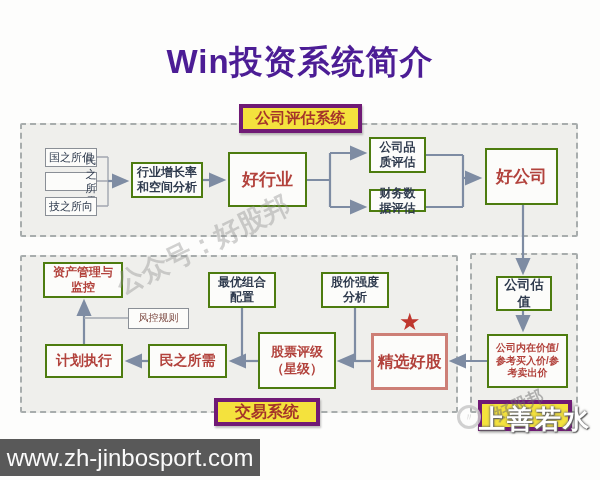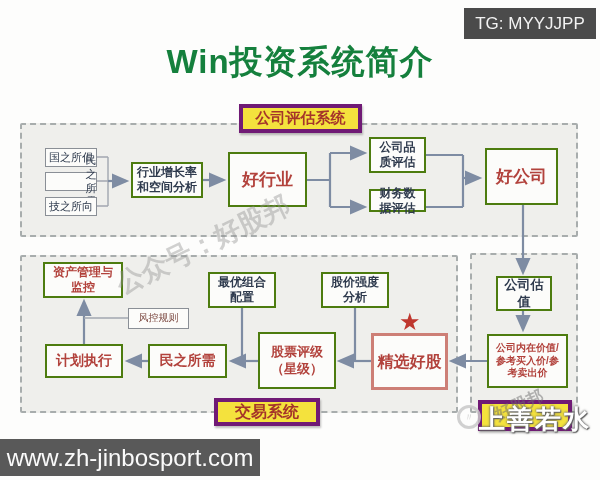--- a/index.html
+++ b/index.html
@@ -22,41 +22,38 @@
 
   .wm { position:absolute; color:rgba(145,145,145,.42); font-weight:bold; z-index:8;
         pointer-events:none; }
   .brand { position:absolute; color:#ffffff; font-weight:bold; z-index:9;
            text-shadow:0 0 2px #6b6b6b, 0 0 3px #6b6b6b, 1px 1px 1px #555; letter-spacing:2px; }
 
   .badge { position:absolute; background:#4b4b4b; color:#f2f2f2; display:flex;
            align-items:center; justify-content:center; z-index:10; }
 
   #title { position:absolute; left:0; top:40px; width:600px; text-align:center;
-           color:#15803d; font-size:33px; font-weight:bold; letter-spacing:1px; z-index:4; }
+           color:#4c1d95; font-size:33px; font-weight:bold; letter-spacing:1px; z-index:4; }
 
   #urlbar { position:absolute; left:0; top:439px; width:260px; height:37px; background:#595959;
             color:#fafafa; font-size:24px; display:flex; align-items:center; justify-content:center;
             z-index:10; }
 
   svg.wires { position:absolute; left:0; top:0; z-index:3; }
 
   .star { position:absolute; color:#bf372e; font-size:24px; z-index:6; line-height:1; }
   .circle-logo { position:absolute; width:24px; height:24px; border:3px solid rgba(200,200,200,.85);
                  border-radius:50%; z-index:9; color:rgba(210,210,210,.9); font-size:11px;
                  display:flex; align-items:center; justify-content:center; }
 </style>
 </head>
 <body>
 
 <div id="stage">
 
-  <div class="badge" style="left:464px; top:8px; width:132px; height:31px; font-size:17px;">
-    <span>TG: MYYJJPP</span>
-  </div>
   <div id="title">Win投资系统简介</div>
 
   <div class="region" style="left:20px; top:123px; width:558px; height:114px;"></div>
   <div class="region" style="left:20px; top:255px; width:438px; height:158px;"></div>
   <div class="region" style="left:470px; top:253px; width:108px; height:160px;"></div>
 
   <svg class="wires" width="600" height="480">
     <defs>
       <marker id="arr" markerWidth="9" markerHeight="8" refX="6.5" refY="3.5" orient="auto">
         <path d="M0,0 L8,3.5 L0,7 z" fill="#7e8ca3"></path>

